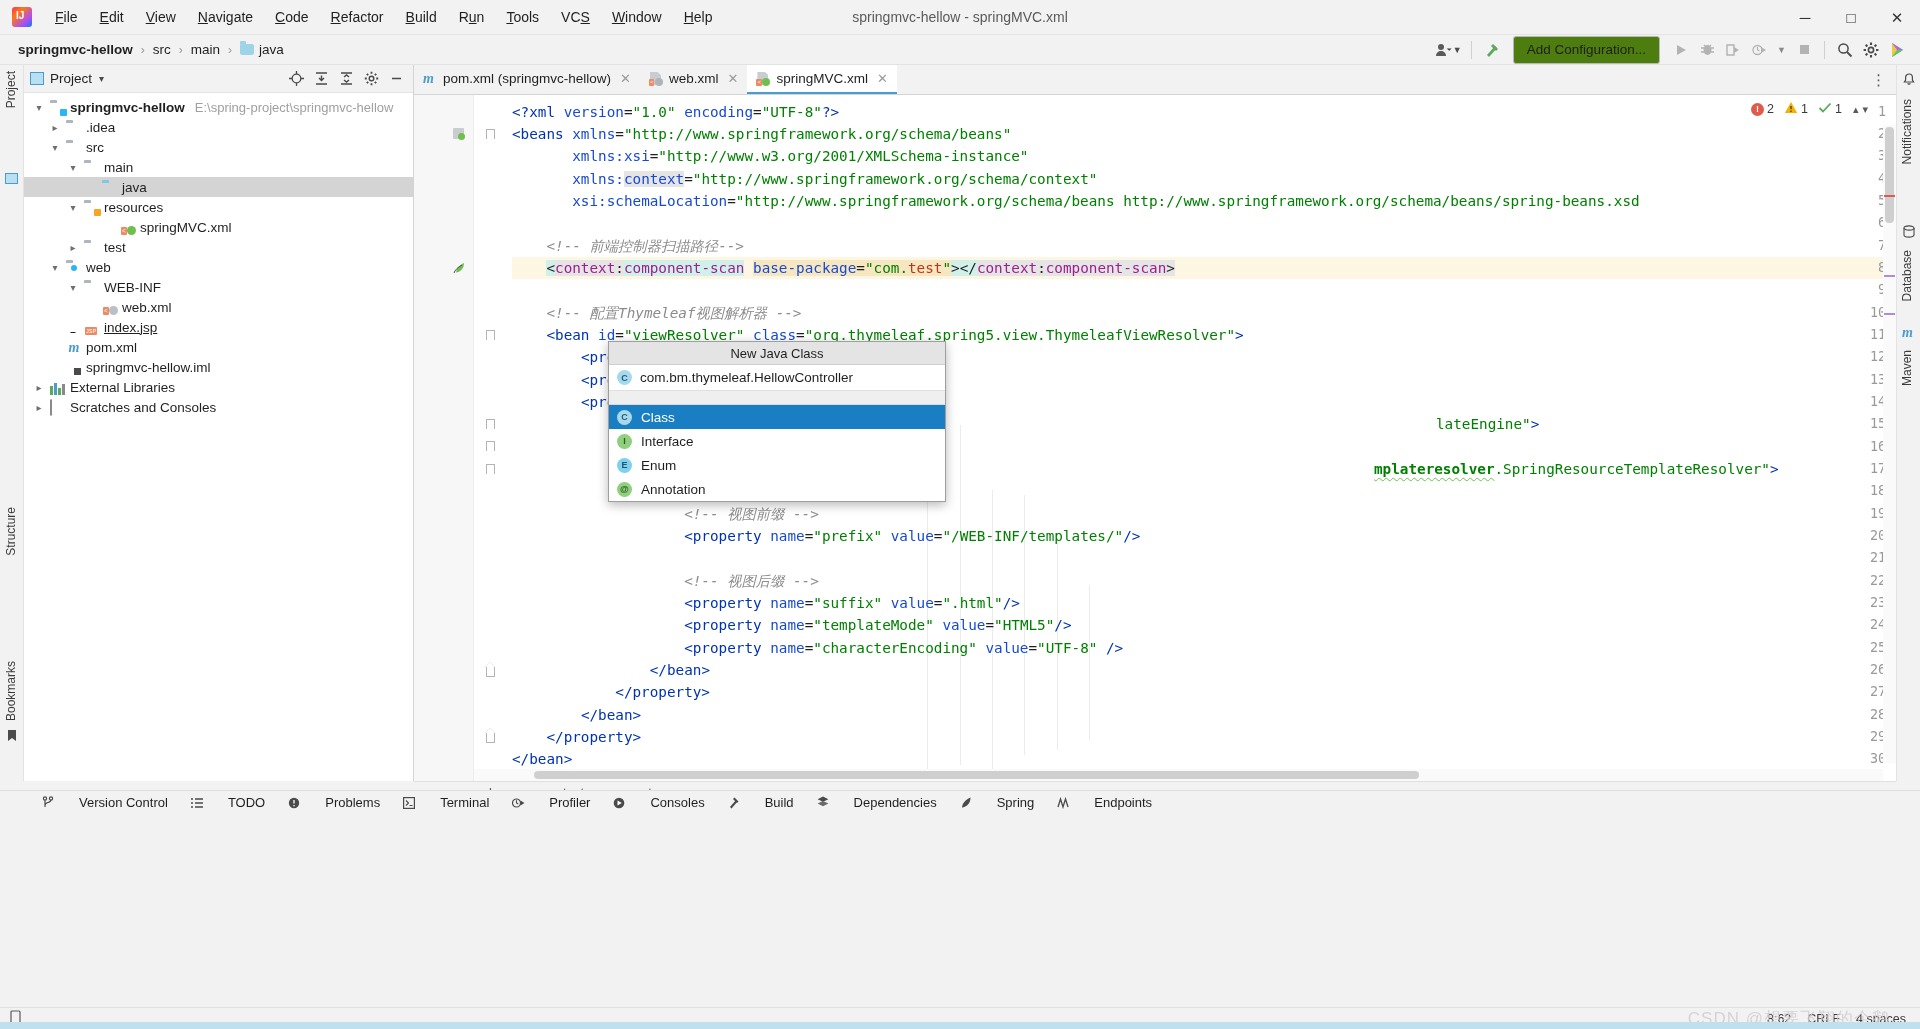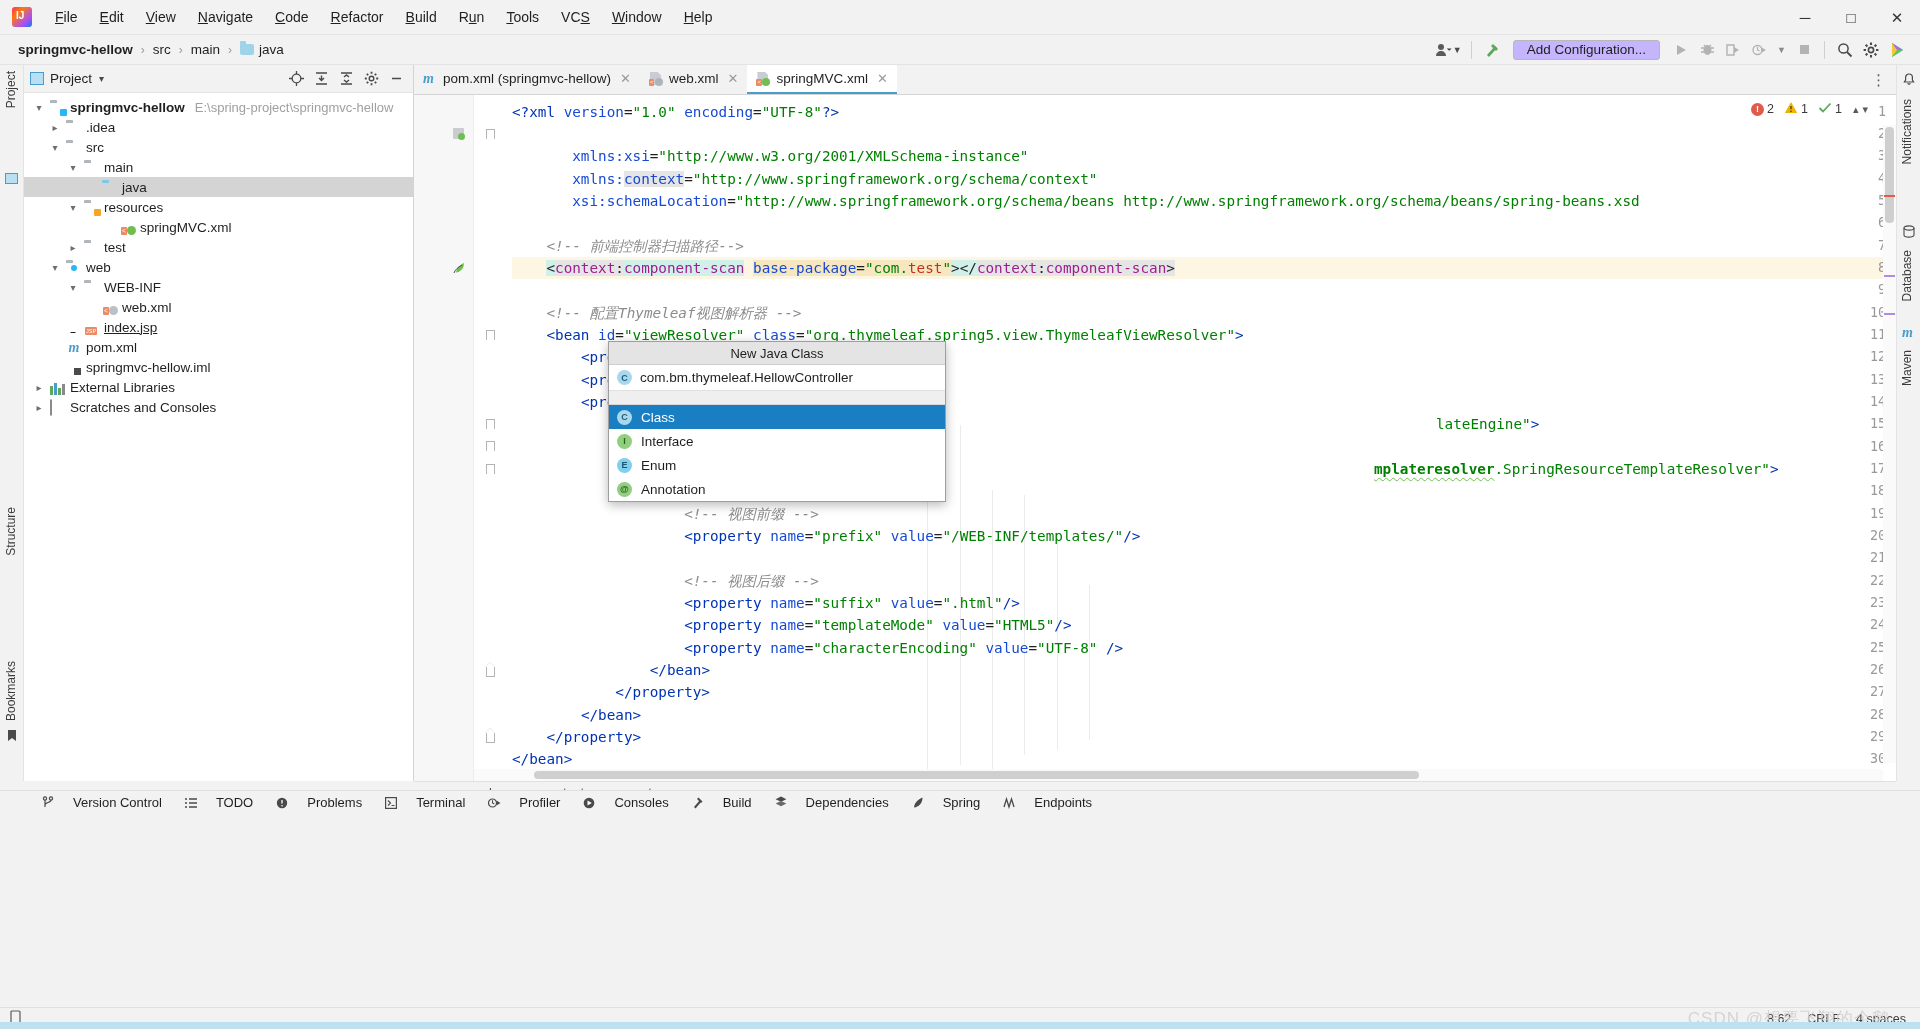--- a/index.html
+++ b/index.html
@@ -55,22 +55,22 @@
     position: relative; display:inline-block;
   }
   .folder-ico::before {
     content:''; position:absolute; top:-3px; left:0; width:6px; height:3px;
     background:#9fd3e8; border-radius:1px 1px 0 0;
   }
   .tb-right { margin-left: auto; display: flex; align-items: center; gap: 0px; padding-right: 10px; }
   .tb-btn { width: 26px; height: 24px; display:flex; align-items:center; justify-content:center; color:#6e6e6e; }
   .tb-sep { width:1px; height:18px; background:#d0d0d0; margin:0 7px; }
   .addconfig {
-    border: 1px solid #b8b8b8; background: #c4b5fd; border-radius: 3px;
-    padding: 3px 13px; font-size: 13.5px; color: #1f1f1f; height: 20px;
+    border: 1px solid #b8b8b8; background: #4d7c0f; border-radius: 3px;
+    padding: 3px 13px; font-size: 13.5px; color: #1f1f1f; height: 28px;
     display: flex; align-items: center; margin: 0 8px;
   }
   .icon-dim { color:#b3b3b3; }
 
   
   .left-stripe {
     position: absolute; top: 65px; left: 0; width: 24px; height: 716px;
     background: #f2f2f2; border-right: 1px solid #e3e3e3;
   }
   .vlabel {
@@ -247,21 +247,21 @@
     font-size:13px; color:#555; border-top:1px solid #e0e0e0;
   }
   .crumbbar .s { color:#9a9a9a; font-size:11px; }
 
   
   .bottombar {
     position:absolute; left:0; right:0; top:790px; height:24px; background:#f2f2f2;
     display:flex; align-items:center; gap:0; padding-left:30px;
     border-top:1px solid #e0e0e0;
   }
-  .bw { display:flex; align-items:center; gap:18px; padding:2px 11px; font-size:13px; color:#1f1f1f; }
+  .bw { display:flex; align-items:center; gap:24px; padding:2px 11px; font-size:13px; color:#1f1f1f; }
   .bwico { width:14px; height:14px; display:flex; align-items:center; justify-content:center; color:#4a4a4a; font-size:12px; }
 
   
   .statusbar {
     position:absolute; left:0; right:0; bottom:0; height:22px; background:#f2f2f2;
     display:flex; align-items:center; border-top:1px solid #e0e0e0; font-size:12.5px; color:#3a3a3a;
   }
   .sb-left { display:flex; align-items:center; padding-left:10px; gap:8px; }
   .sb-right { margin-left:auto; display:flex; align-items:center; gap:16px; padding-right:14px; }
   .watermark {
@@ -286,20 +286,21 @@
       <div class="menu-item"><span class="mnem">N</span><span>avigate</span></div>
       <div class="menu-item"><span class="mnem">C</span><span>ode</span></div>
       <div class="menu-item"><span class="mnem">R</span><span>efactor</span></div>
       <div class="menu-item"><span class="mnem">B</span><span>uild</span></div>
       <div class="menu-item"><span>R</span><span class="mnem">u</span><span>n</span></div>
       <div class="menu-item"><span class="mnem">T</span><span>ools</span></div>
       <div class="menu-item"><span>VC</span><span class="mnem">S</span></div>
       <div class="menu-item"><span class="mnem">W</span><span>indow</span></div>
       <div class="menu-item"><span class="mnem">H</span><span>elp</span></div>
     </div>
+    <div class="win-title">springmvc-hellow - springMVC.xml</div>
     <div class="win-ctrl">
       <div class="wbtn">─</div>
       <div class="wbtn">□</div>
       <div class="wbtn close">✕</div>
     </div>
   </div>
 
   <div class="navbar">
     <div class="crumbs">
       <div class="crumb bold">springmvc-hellow</div>
@@ -663,20 +664,21 @@
       </div>
       <div style="position:absolute;left:38px;top:166px;">
         <svg width="14" height="14" viewBox="0 0 14 14">
             <path d="M12 2c0 6-4 9-8 9.5C4.5 7 8 4 12 2z" fill="#6fbf4f"></path>
             <path d="M2 12c1-3 4-6 8-8" stroke="#4a4a4a" stroke-width="1" fill="none"></path>
           </svg>
       </div>
 
       <div class="code">
 <div class="crow" style="top:6px;"><span class="t-tag">&lt;?xml</span> <span class="t-attr">version</span><span class="t-punc">=</span><span class="t-val">"1.0"</span> <span class="t-attr">encoding</span><span class="t-punc">=</span><span class="t-val">"UTF-8"</span><span class="t-tag">?&gt;</span></div>
+<div class="crow" style="top:28px;"><span class="t-tag">&lt;beans</span> <span class="t-attr">xmlns</span><span class="t-punc">=</span><span class="t-val">"http://www.springframework.org/schema/beans"</span></div>
 <div class="crow" style="top:50px;">       <span class="t-attr">xmlns:xsi</span><span class="t-punc">=</span><span class="t-val">"http://www.w3.org/2001/XMLSchema-instance"</span></div>
 <div class="crow" style="top:73px;">       <span class="t-attr">xmlns:</span><span class="t-attr sel-ctx">context</span><span class="t-punc">=</span><span class="t-val">"http://www.springframework.org/schema/context"</span></div>
 <div class="crow" style="top:95px;">       <span class="t-attr">xsi:schemaLocation</span><span class="t-punc">=</span><span class="t-val">"http://www.springframework.org/schema/beans http://www.springframework.org/schema/beans/spring-beans.xsd</span></div>
 <div class="crow" style="top:140px;">    <span class="t-cmt">&lt;!-- 前端控制器扫描路径--&gt;</span></div>
 <div class="crow" style="top:162px;">    <span class="t-punc sel-teal">&lt;</span><span class="t-ns sel-ctx">context</span><span class="t-punc sel-ctx">:</span><span class="t-ns sel-teal">component-scan</span> <span class="t-attr sel-sand">base-package</span><span class="t-punc sel-sand">=</span><span class="t-val sel-sand">"com.</span><span class="t-red sel-sand">test</span><span class="t-val sel-sand">"</span><span class="t-punc sel-teal">&gt;</span><span class="t-punc sel-teal">&lt;/</span><span class="t-ns sel-ctx">context</span><span class="t-punc sel-ctx">:</span><span class="t-ns sel-ctx">component-scan</span><span class="t-punc sel-ctx">&gt;</span></div>
 <div class="crow" style="top:207px;">    <span class="t-cmt">&lt;!-- 配置Thymeleaf视图解析器 --&gt;</span></div>
 <div class="crow" style="top:229px;">    <span class="t-tag">&lt;bean</span> <span class="t-attr">id</span><span class="t-punc">=</span><span class="t-val">"viewResolver"</span> <span class="t-attr">class</span><span class="t-punc">=</span><span class="t-val">"org.thymeleaf.spring5.view.ThymeleafViewResolver"</span><span class="t-tag">&gt;</span></div>
 <div class="crow" style="top:251px;">        <span class="t-tag">&lt;propert</span></div>
 <div class="crow" style="top:274px;">        <span class="t-tag">&lt;propert</span></div>
 <div class="crow" style="top:296px;">        <span class="t-tag">&lt;propert</span></div>

